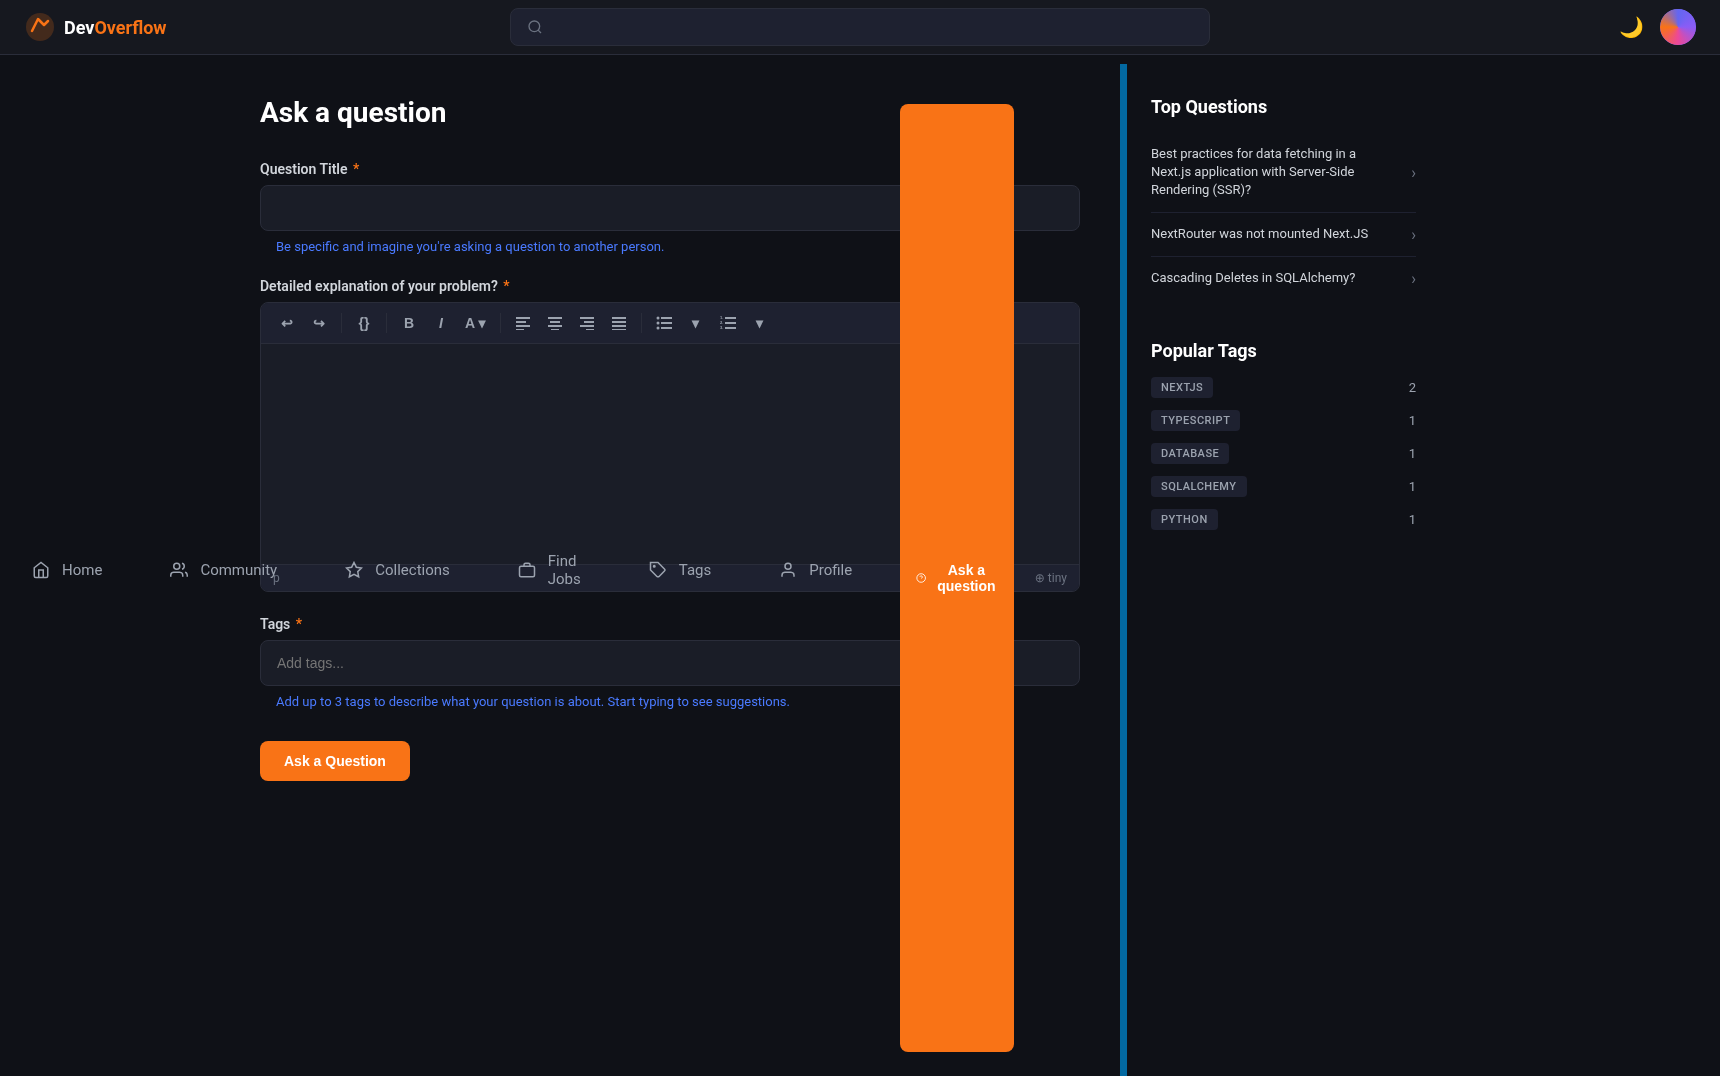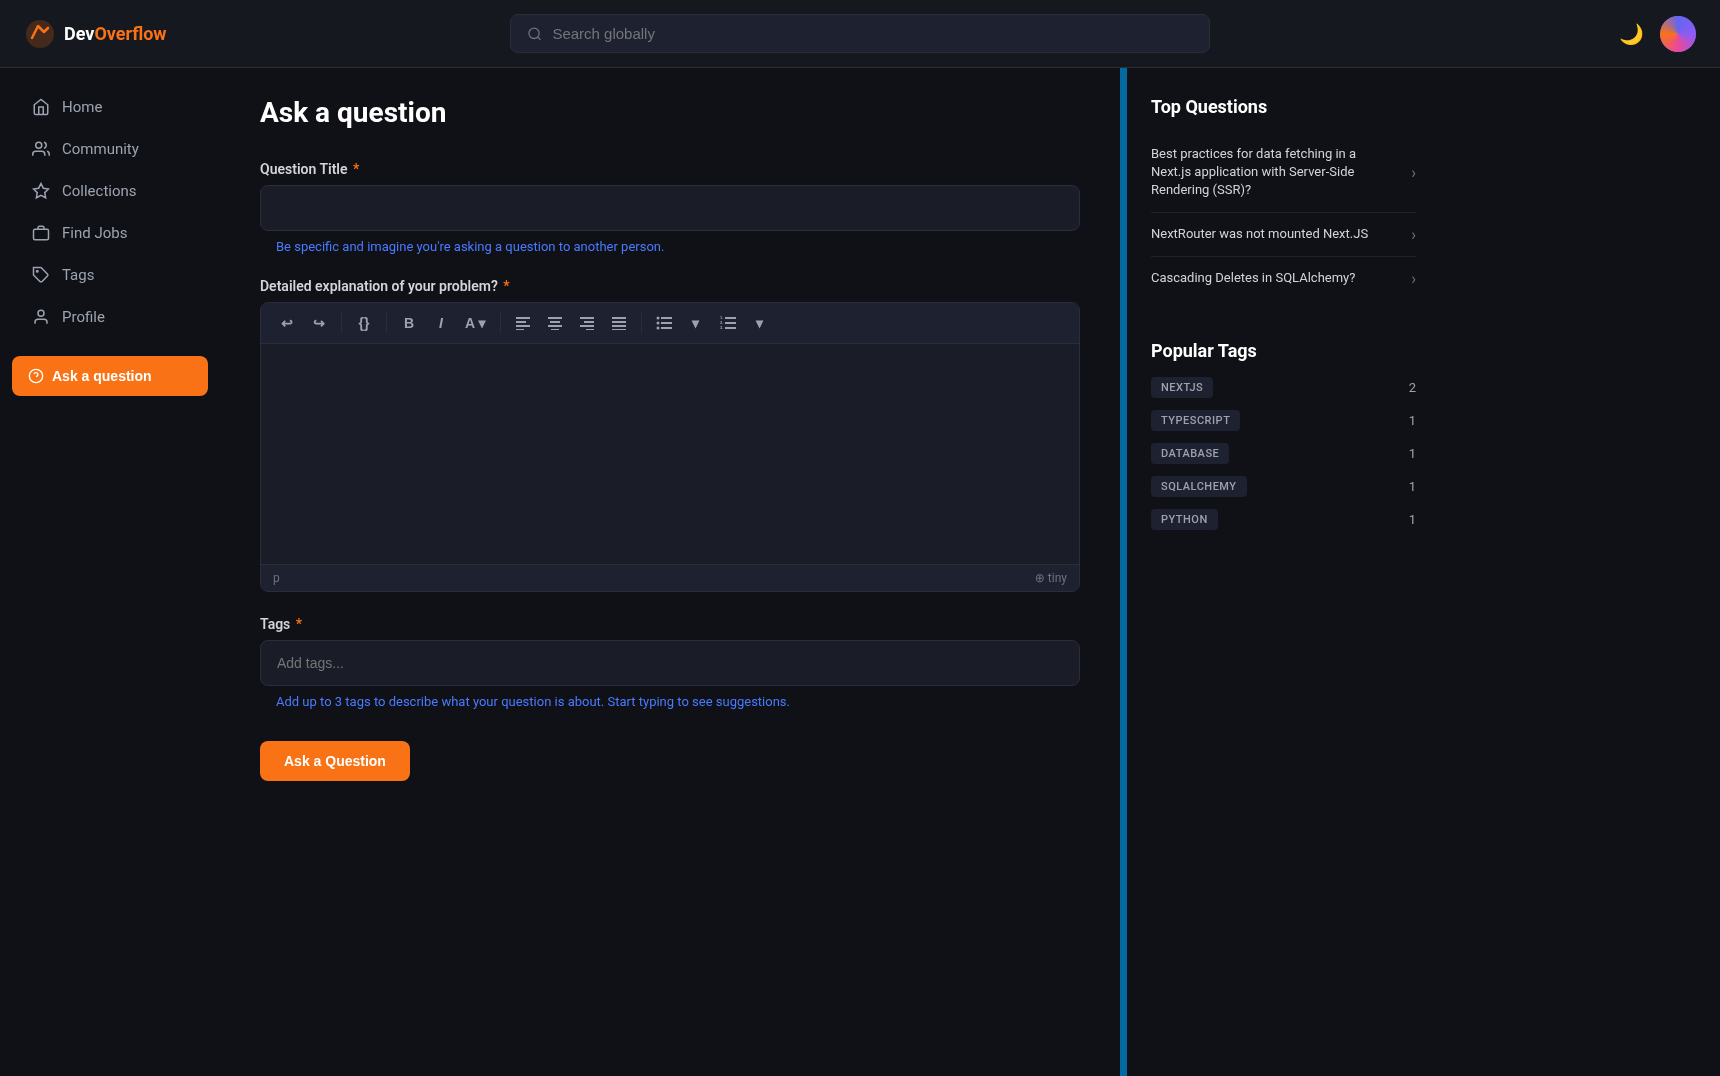--- a/index.html
+++ b/index.html
@@ -9,21 +9,21 @@
       font-family: -apple-system, BlinkMacSystemFont, 'Segoe UI', Roboto, sans-serif;
       min-height: 100vh;
       display: flex;
       flex-direction: column;
     }
 
     
     .header {
       background-color: #16181f;
       border-bottom: 1px solid #2a2d3a;
-      height: 68px;
+      height: 55px;
       display: flex;
       align-items: center;
       padding: 10px 24px;
       position: fixed;
       top: 0;
       left: 0;
       right: 0;
       z-index: 100;
     }
     .logo {
@@ -104,21 +104,21 @@
     
     .sidebar {
       width: 220px;
       background-color: #0f1117;
       padding: 24px 0;
       position: fixed;
       top: 64px;
       left: 0;
       bottom: 0;
       display: flex;
-      flex-direction: column;
+      flex-direction: row;
       gap: 4px;
     }
     .nav-item {
       display: flex;
       align-items: center;
       gap: 12px;
       padding: 10px 24px;
       color: #9ca3af;
       font-size: 15px;
       cursor: pointer;
@@ -362,21 +362,20 @@
     <div class="logo-text">
       <span>Dev</span><span>Overflow</span>
     </div>
   </div>
 
   <div class="search-bar">
     <svg width="16" height="16" viewBox="0 0 24 24" fill="none" stroke="#6b7280" stroke-width="2">
       <circle cx="11" cy="11" r="8"></circle>
         <line x1="21" y1="21" x2="16.65" y2="16.65"></line>
     </svg>
-    <input type="text" placeholder="Search globally" style="">
   </div>
 
   <div class="header-right">
     <span class="theme-toggle">🌙</span>
     <div class="avatar">
       <div class="avatar-img"></div>
     </div>
   </div>
 </header>
 

